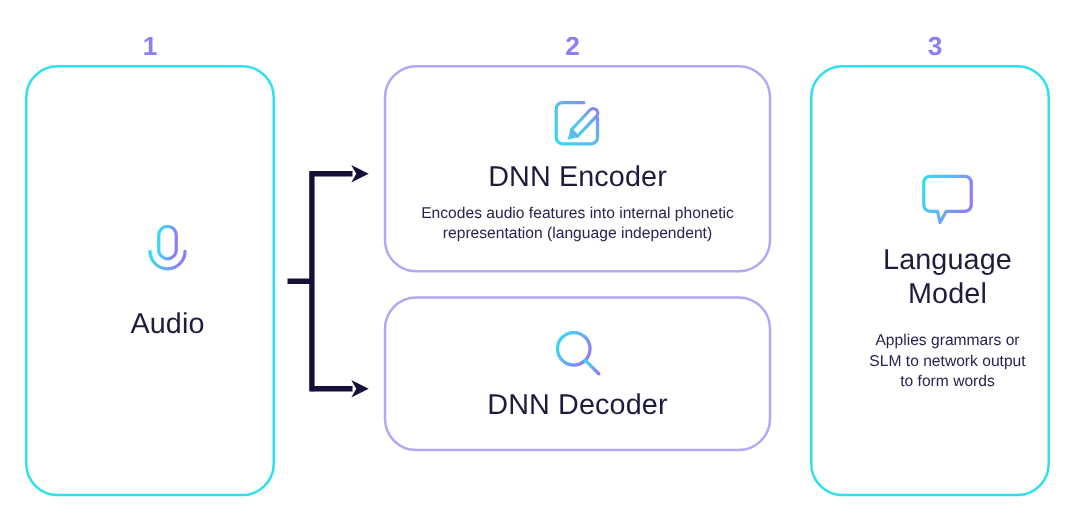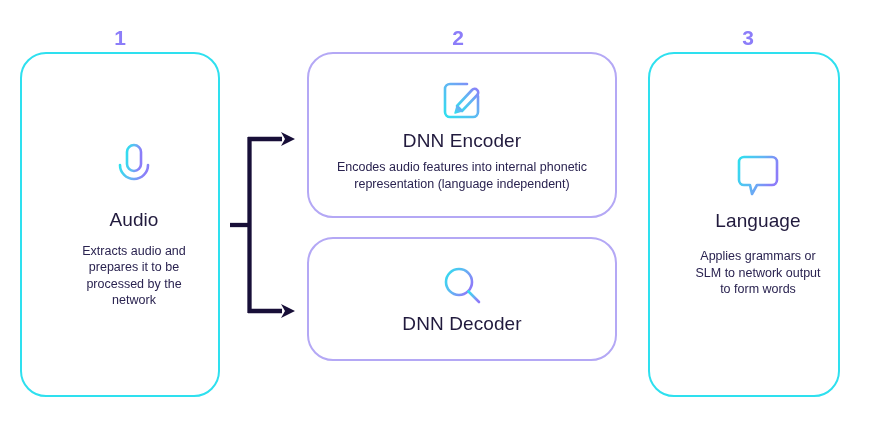--- a/index.html
+++ b/index.html
@@ -58,21 +58,21 @@
   .card-icon {
     display: block;
     margin: 0 auto;
   }
   #card-audio .card-icon    { margin-bottom: 10px; }
   #card-encoder .card-icon  { margin-bottom: 6px; }
   #card-decoder .card-icon  { margin-bottom: 4px; }
   #card-language .card-icon { margin-bottom: 10px; }
 
   .card-title {
-    font-size: 19px;
+    font-size: 23px;
     font-weight: normal;
     color: #211a3d;
     line-height: 1.18;
     letter-spacing: 0.1px;
     margin: 0;
     padding: 0 8px;
   }
   .card-desc {
     font-size: 12.5px;
     color: #2a2350;
@@ -116,21 +116,20 @@
       <rect x="16" y="4" width="14" height="26" rx="7" fill="none" stroke="url(#gradMic)" stroke-width="2.6"></rect>
       <path d="M9 24 a14 14 0 0 0 28 0" fill="none" stroke="url(#gradMic)" stroke-width="2.6" stroke-linecap="round"></path>
       <line x1="23" y1="38" x2="23" y2="47" stroke="url(#gradMic)" stroke-width="2.6" stroke-linecap="round"></line>
       <line x1="14" y1="48" x2="32" y2="48" stroke="url(#gradMic)" stroke-width="2.6" stroke-linecap="round"></line>
     </svg>
 
     <div class="card-title">
       <span>Audio</span><br>
     </div>
 
-    <p class="card-desc">Extracts audio and prepares it to be processed by the network</p>
   </div>
 
   <div class="card purple" id="card-encoder">
 
     <svg class="card-icon" width="46" height="46" viewBox="0 0 46 46">
       <defs>
         <linearGradient id="gradPen" x1="0" y1="1" x2="1" y2="0">
           <stop offset="0%" stop-color="#2ee0ef"></stop>
           <stop offset="55%" stop-color="#62b5f3"></stop>
           <stop offset="100%" stop-color="#8c7df9"></stop>
@@ -174,20 +173,21 @@
           <stop offset="100%" stop-color="#8c7df9"></stop>
         </linearGradient>
       </defs>
       <path d="M11 5 H39 a5 5 0 0 1 5 5 V28 a5 5 0 0 1 -5 5 H24 L19 42 L17 33 H11 a5 5 0 0 1 -5 -5 V10 a5 5 0 0 1 5 -5 Z" fill="none" stroke="url(#gradBub)" stroke-width="2.6" stroke-linejoin="round"></path>
       <line x1="14" y1="16" x2="33" y2="16" stroke="url(#gradBub)" stroke-width="2.8" stroke-linecap="round"></line>
       <line x1="14" y1="23" x2="27" y2="23" stroke="url(#gradBub)" stroke-width="2.8" stroke-linecap="round"></line>
     </svg>
 
     <div class="card-title">
       <span>Language</span><br>
+      <span>Model</span>
     </div>
 
     <p class="card-desc">Applies grammars or SLM to network output to form words</p>
   </div>
 
   <svg id="connector" viewBox="0 0 90 210">
     <g fill="none" stroke="#180f38" stroke-width="4.3" stroke-linecap="butt">
 
       <line x1="5" y1="105" x2="23" y2="105"></line>
 

